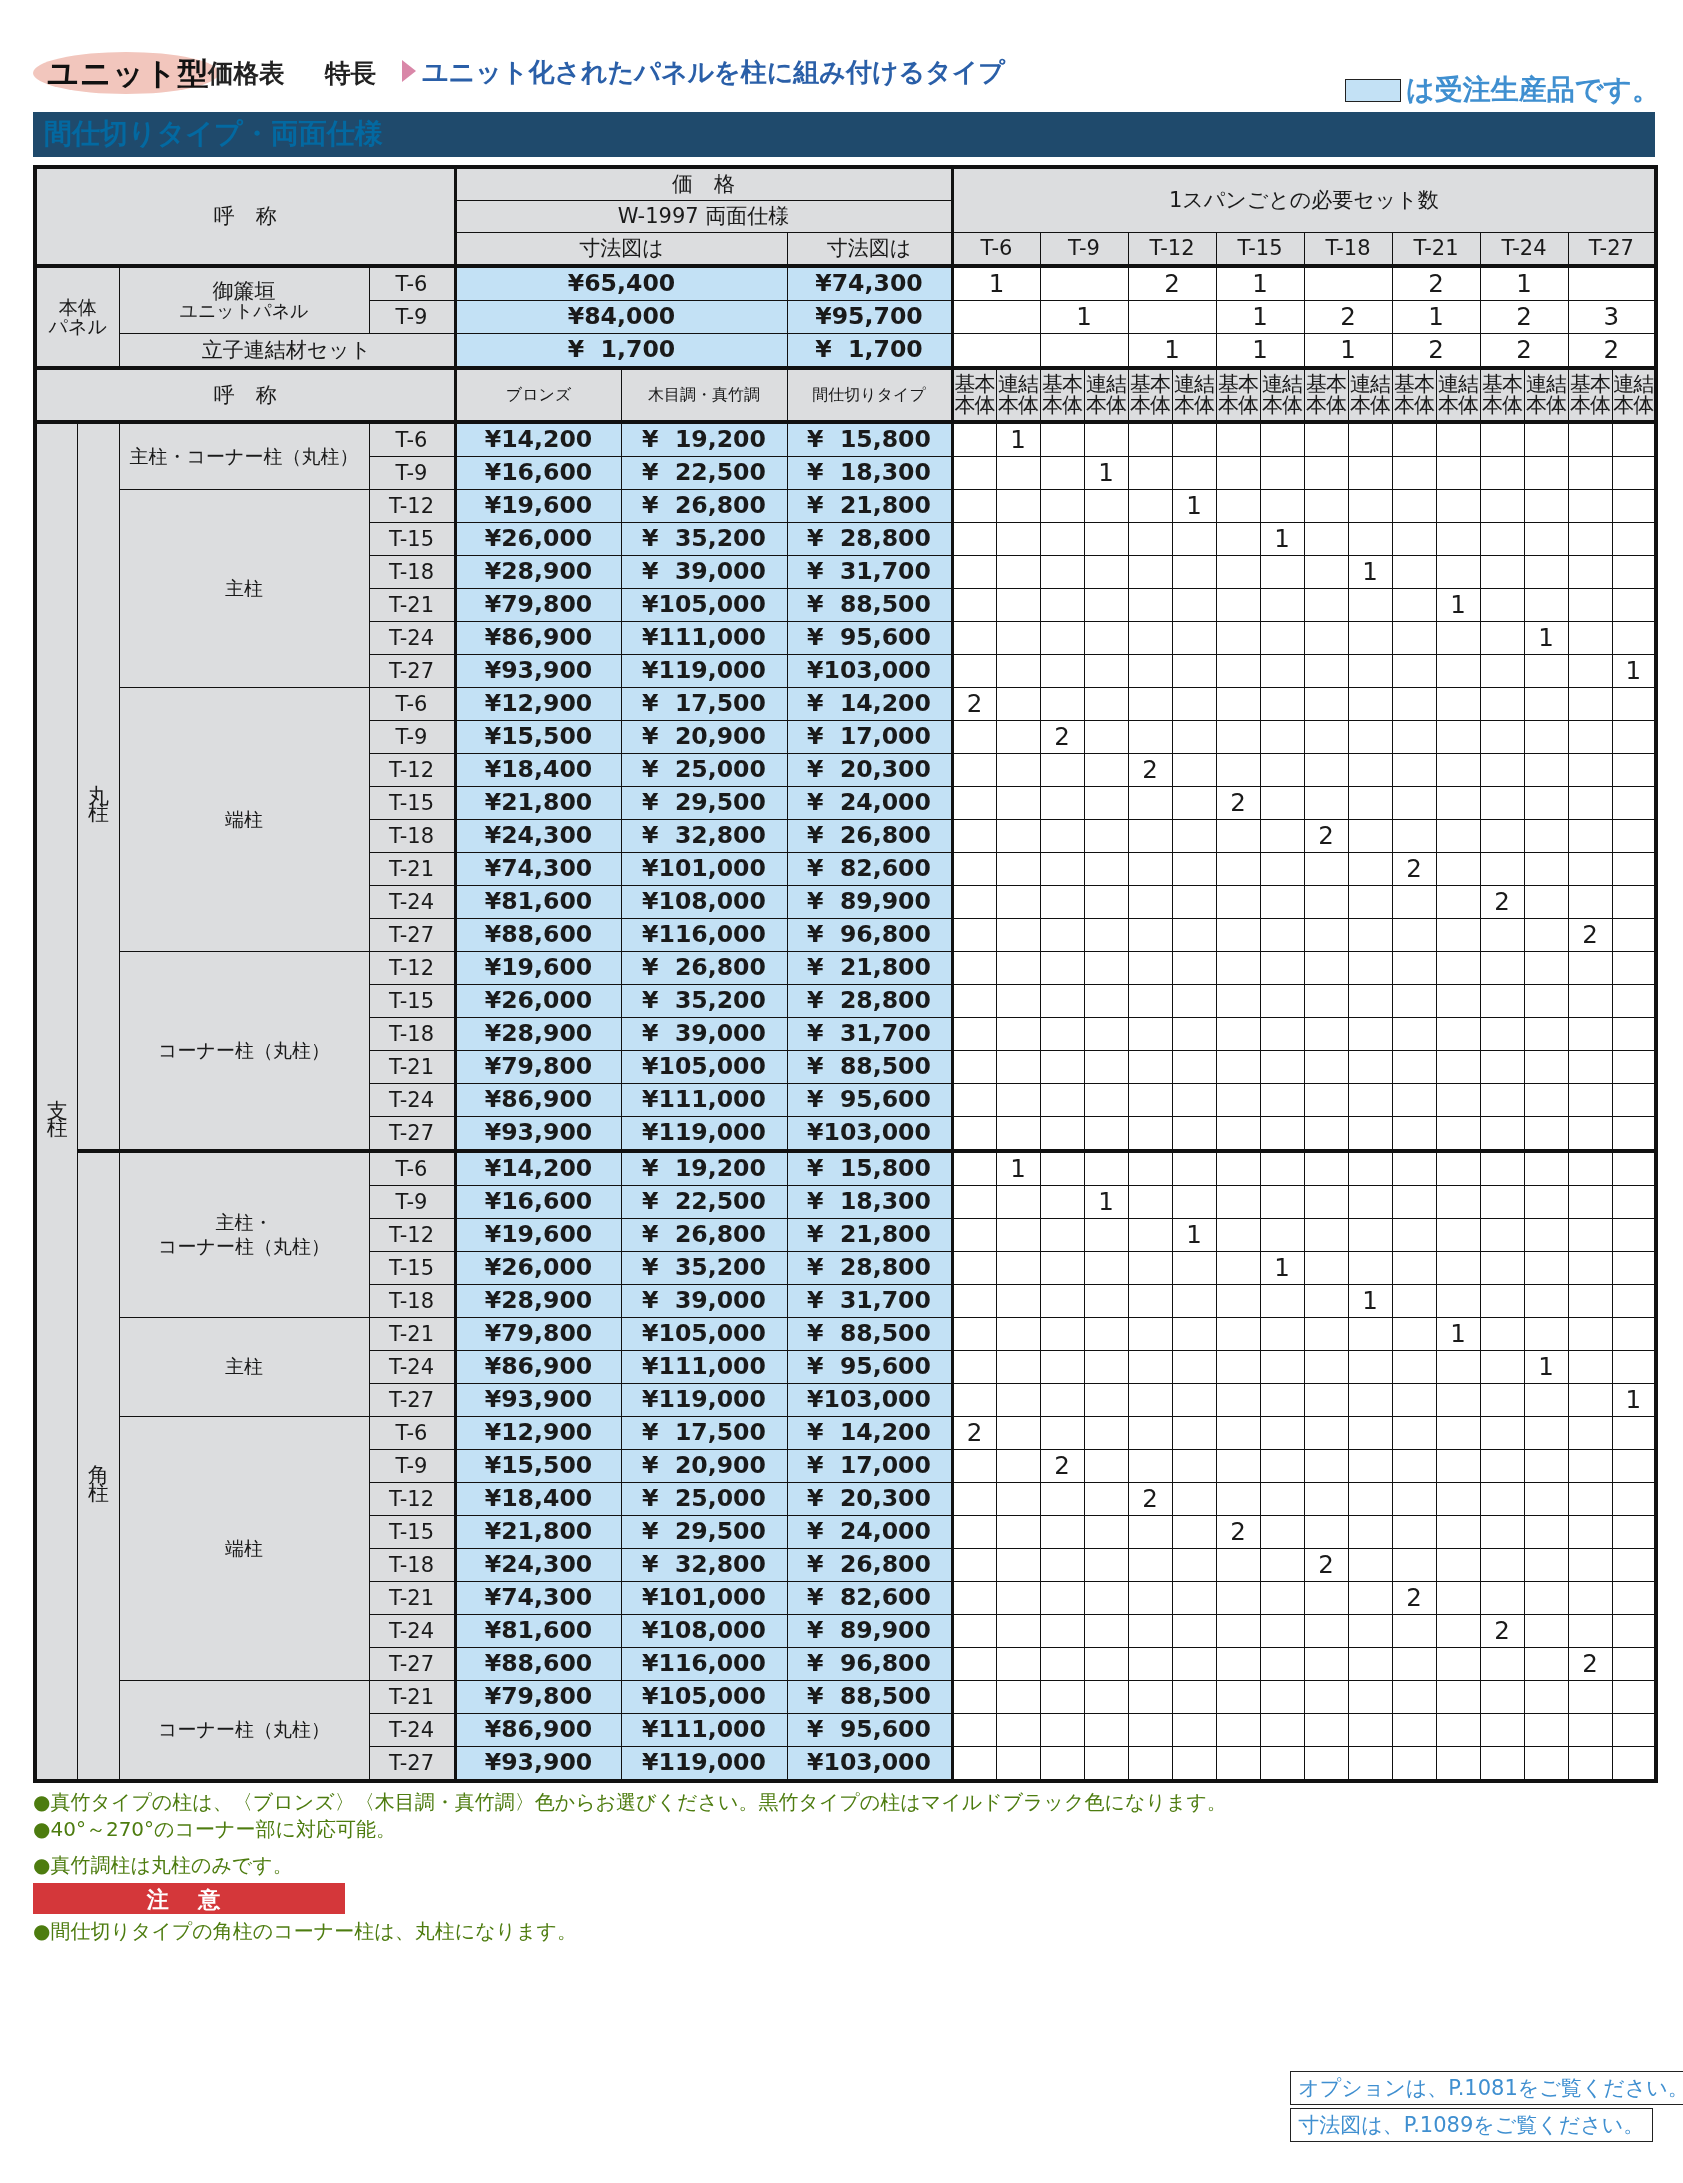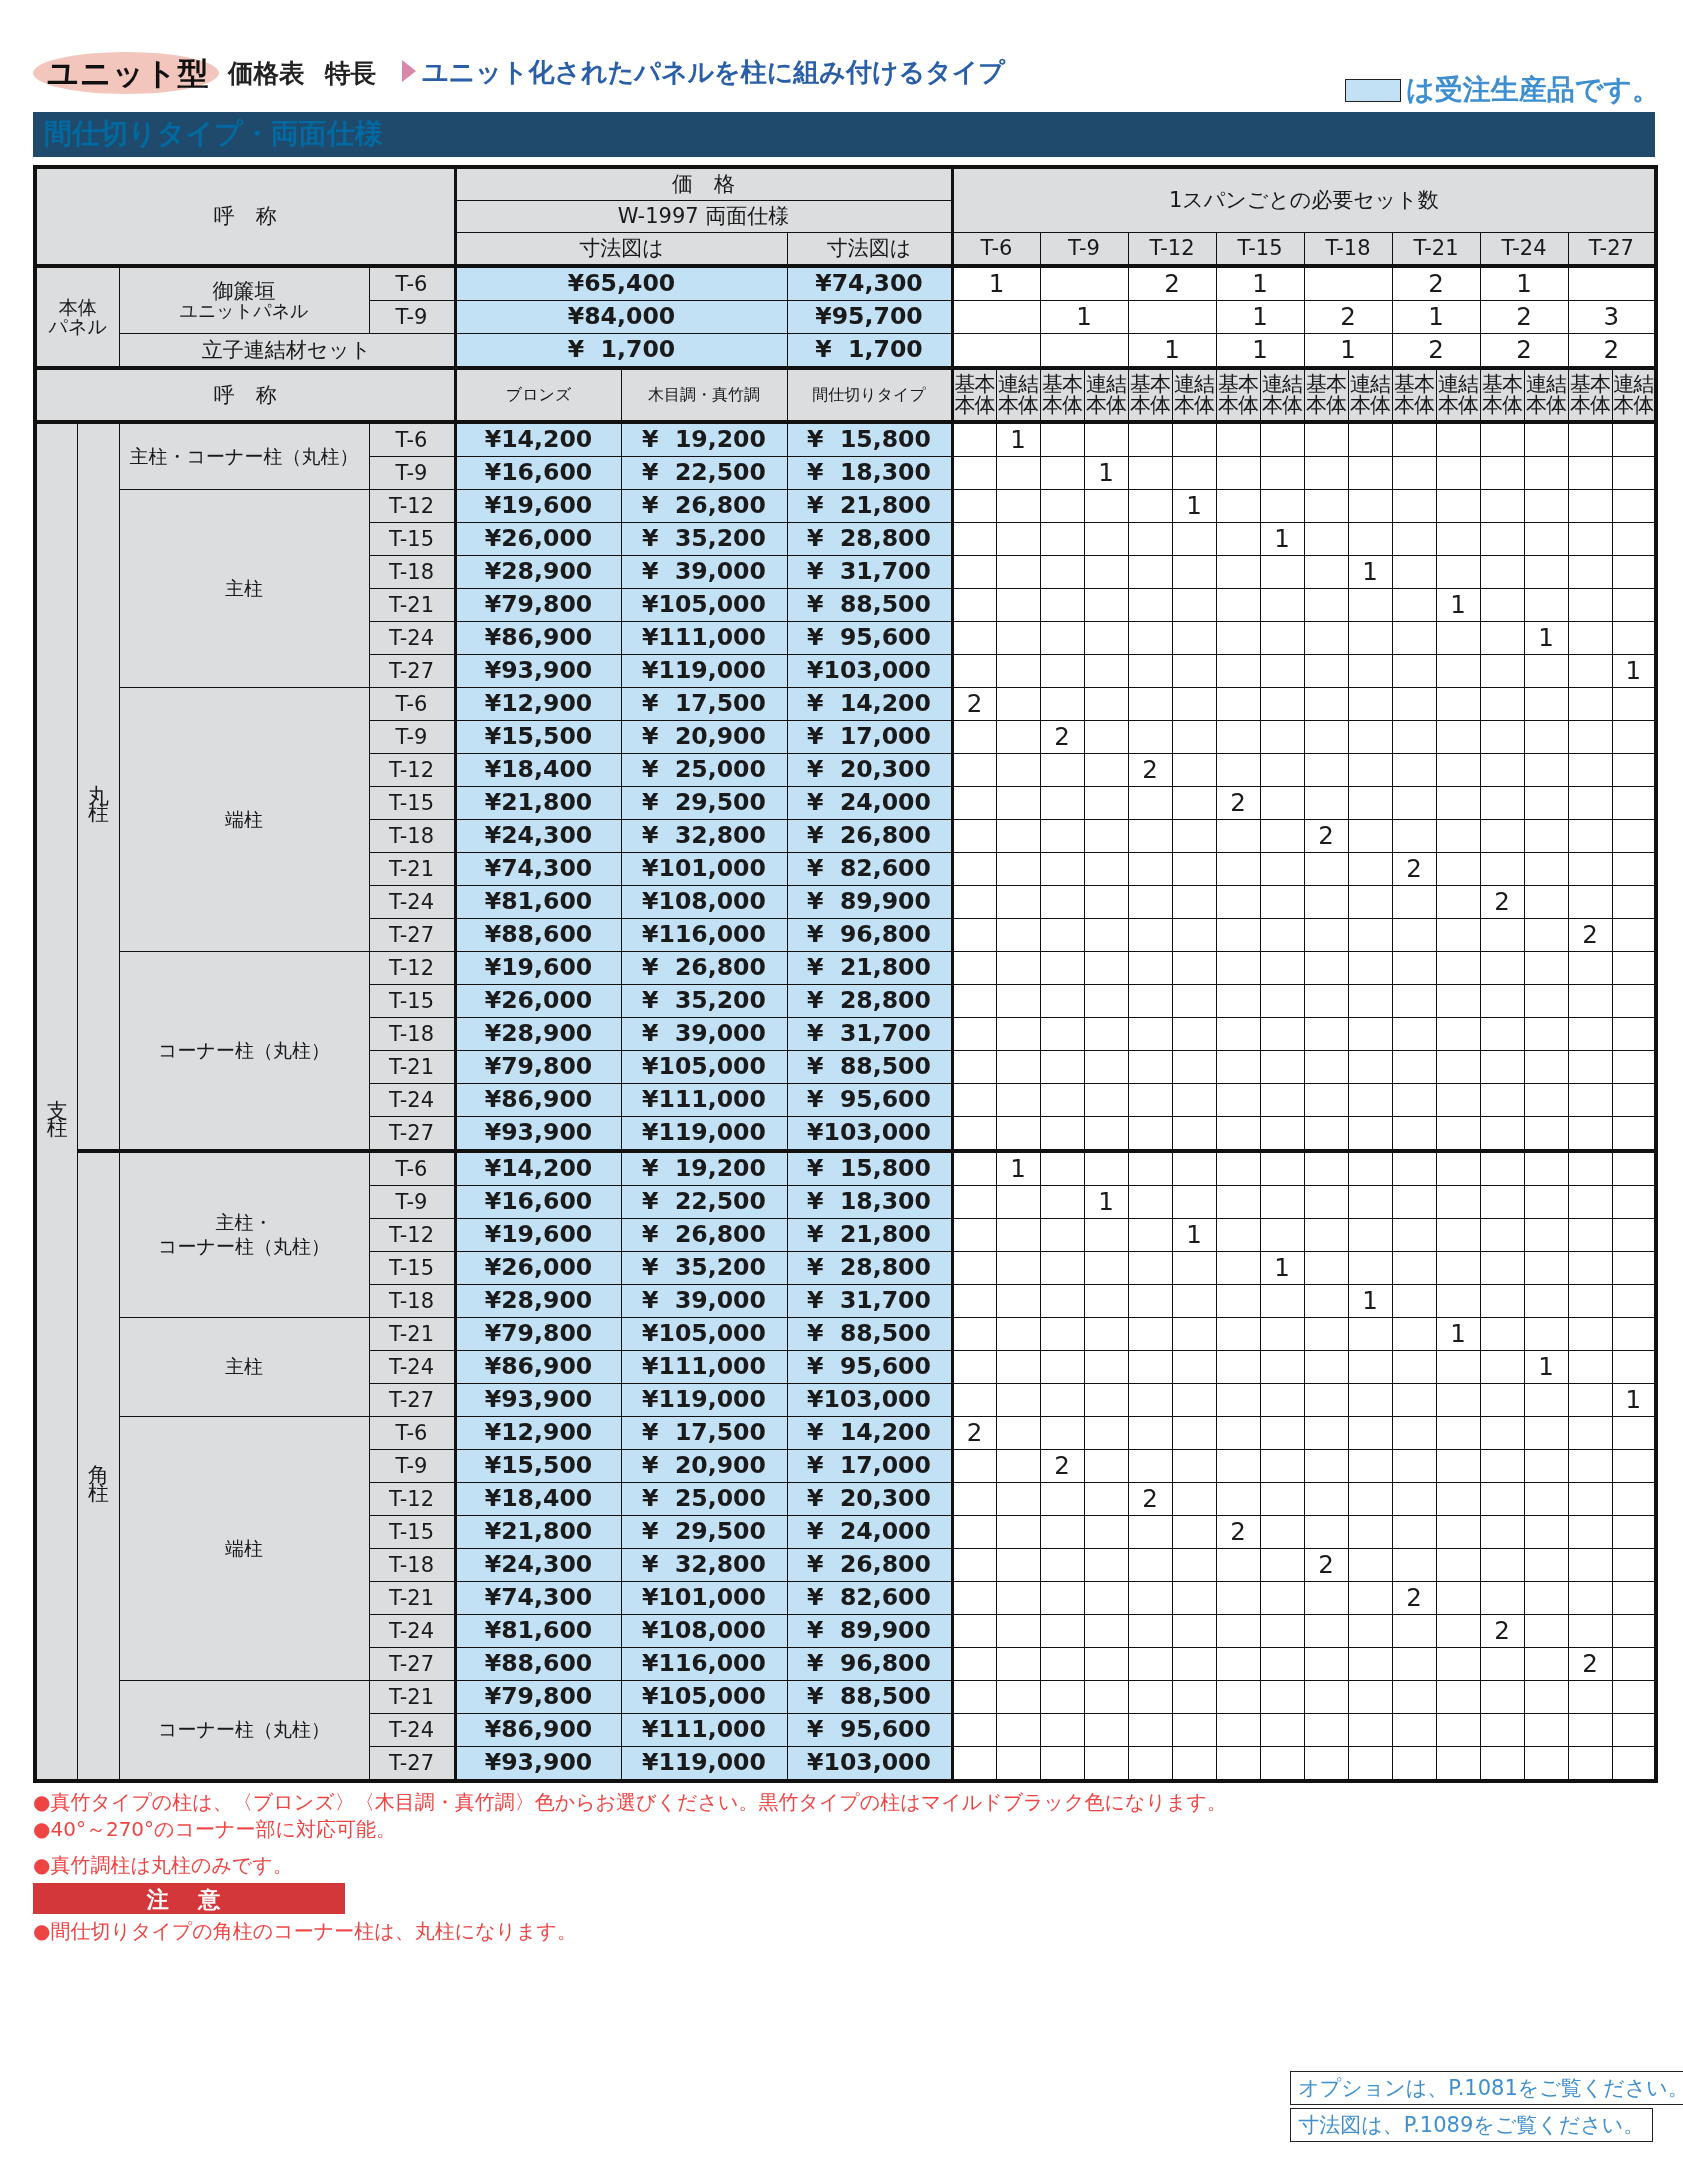--- a/index.html
+++ b/index.html
@@ -1,21 +1,21 @@
 <!DOCTYPE html>
 <html style="font-size:14.5px"><head>
 <meta charset="utf-8">
 <style>
   html,body{margin:0;padding:0;background:#fff;}
   body{width:1684px;height:2184px;position:relative;overflow:hidden;font-family:"DejaVu Sans","Liberation Sans",sans-serif;color:#1a1a1a;}
   .abs{position:absolute;}
   
   #hdr-pill{left:33px;top:52px;width:186px;height:42px;border-radius:50%;background:#f2c6bd;}
   #hdr-unit{left:47px;top:53px;font-size:31px;font-weight:bold;letter-spacing:0.9px;color:#111;}
-  #hdr-price{left:228px;top:56px;font-size:25.5px;font-weight:bold;color:#222;}
+  #hdr-price{left:208px;top:56px;font-size:25.5px;font-weight:bold;color:#222;}
   #hdr-feature{left:325px;top:56px;font-size:25.5px;font-weight:bold;color:#222;}
   #hdr-tri{left:402px;top:60px;width:0;height:0;border-top:11px solid transparent;border-bottom:11px solid transparent;border-left:14.5px solid #d987a8;}
   #hdr-desc{left:422px;top:55px;font-size:26px;font-weight:bold;color:#2a5fa8;}
   #legend-box{left:1345px;top:79px;width:56px;height:23px;background:#c3e1f5;border:1.8px solid #222;box-sizing:border-box;}
   #legend-text{left:1406px;top:71px;font-size:28px;font-weight:bold;color:#3f8fd0;}
   #title-bar{left:33px;top:112px;width:1622px;height:45px;background:#1f4a6c;}
   #title-text{left:44px;top:115px;font-size:28px;font-weight:bold;color:#0369a1;}
   
   #price-table{left:33px;top:165px;width:1621px;border-collapse:collapse;table-layout:fixed;border:4.5px solid #111;}
   #price-table td{border:1.4px solid #111;padding:0;text-align:center;vertical-align:middle;font-size:21px;line-height:1;overflow:hidden;white-space:nowrap;}
@@ -26,21 +26,21 @@
   #price-table td.thin{font-size:16px;line-height:1.1;}
   #price-table tr.h1 td{height:31px;}
   #price-table tr.hr td{height:32px;}
   #price-table tr.sub td{height:50px;}
   #price-table tr.dr td{height:32px;}
   #price-table tr.thick-top td{border-top:4.5px solid #111;}
   .vtxt{writing-mode:vertical-rl;text-orientation:upright;letter-spacing:16.4px;font-size:21px;}
   .sub-label{font-size:18px;line-height:20px;white-space:normal !important;letter-spacing:-0.9px;}
   .bl{border-left:3.6px solid #111 !important;}
   
-  .note{font-size:20px;color:#ef4444;left:33px;}
+  .note{font-size:20px;color:#4d7c0f;left:33px;}
   #caution-bar{left:33px;top:1883px;width:312px;height:31px;background:#d4373a;}
   #caution-text{left:33px;top:1885px;width:312px;text-align:center;font-size:22px;font-weight:bold;color:#fff;letter-spacing:11px;}
   .ref-box{border:1.8px solid #222;color:#3f8fd0;font-size:21px;padding:1.8px 7.3px;white-space:nowrap;}
 </style>
 </head>
 <body>
 
 <div class="abs" id="hdr-pill"></div>
 <div class="abs" id="hdr-unit">ユニット型</div>
 <div class="abs" id="hdr-price">価格表</div>

